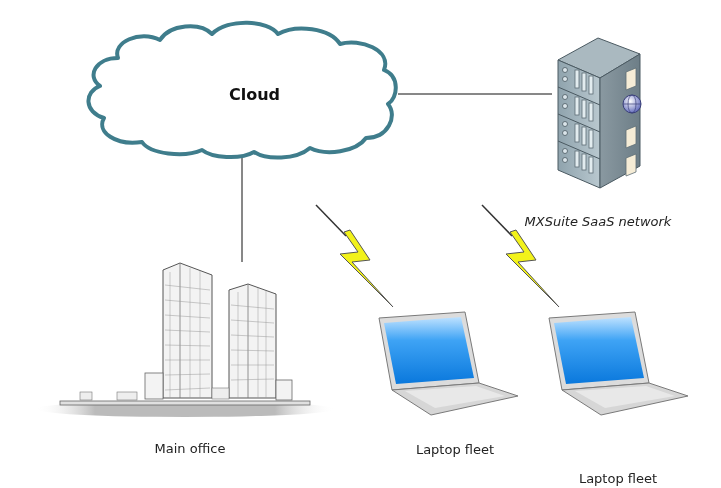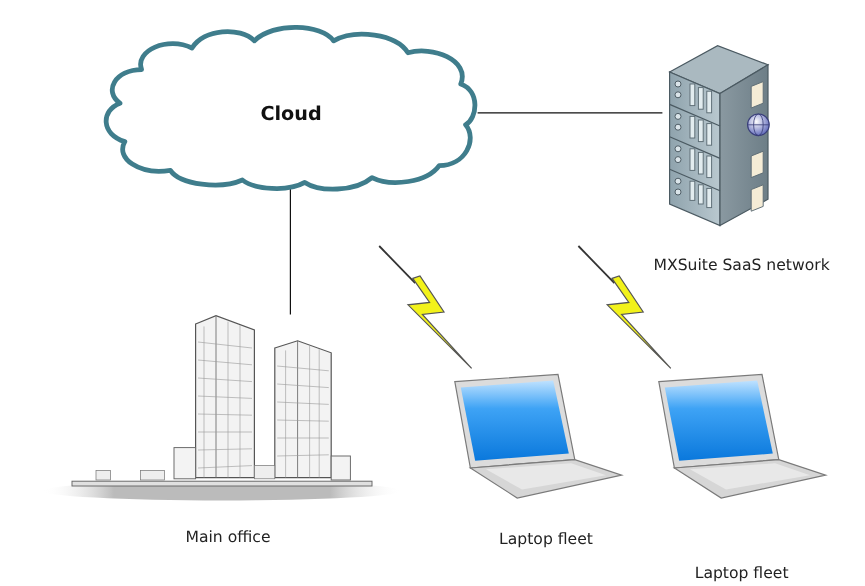--- a/index.html
+++ b/index.html
@@ -1,19 +1,19 @@
 <!DOCTYPE html>
 <html><head>
 <meta charset="utf-8">
 <style>
   html, body { margin:0; padding:0; background:#ffffff; }
   body { width:721px; height:488px; position:relative; overflow:hidden;
          font-family:"DejaVu Sans", "Liberation Sans", sans-serif; }
   .label { position:absolute; font-size:13px; color:#222; text-align:center; line-height:19px; }
-  .cloud-label { position:absolute; font-weight:bold; font-size:16px; color:#111; }
+  .cloud-label { position:absolute; font-weight:bold; font-size:16px; color:#111;margin-left:12px; }
   svg { position:absolute; left:0; top:0; }
 </style>
 </head>
 <body>
 
 <svg width="721" height="488" viewBox="0 0 721 488">
   <defs>
     <linearGradient id="scr" x1="0" y1="0" x2="0" y2="1">
       <stop offset="0" stop-color="#bfe2ff"></stop>
       <stop offset="0.35" stop-color="#3ea3f5"></stop>
@@ -152,21 +152,21 @@
   <g>
     <polygon points="549,318 635,312 649,383 562,390" fill="#dcdcdc" stroke="#7a7a7a" stroke-width="1"></polygon>
     <polygon points="554,323 631,317 644,378 566,384" fill="url(#scr)"></polygon>
     <polygon points="562,390 649,383 688,396 601,415" fill="#d6d6d6" stroke="#7a7a7a" stroke-width="1"></polygon>
     <polygon points="575,391 646,386 675,396 605,408" fill="#e8e8e8"></polygon>
   </g>
 </svg>
 
 <div class="cloud-label" style="left:217px; top:85px;">Cloud</div>
 
-<div class="label" style="left:528px; top:212px; width:180px;">MXSuite SaaS network</div>
+<div class="label" style="left:508px; top:212px; width:180px;font-style:italic;">MXSuite SaaS network</div>
 
 <div class="label" style="left:130px; top:439px; width:120px;">Main office</div>
 
 <div class="label" style="left:395px; top:440px; width:120px;">
   <div>Laptop fleet</div>
 </div>
 
 <div class="label" style="left:558px; top:440px; width:120px;margin-top:29px;">
   <div>Laptop fleet</div>
 </div>

